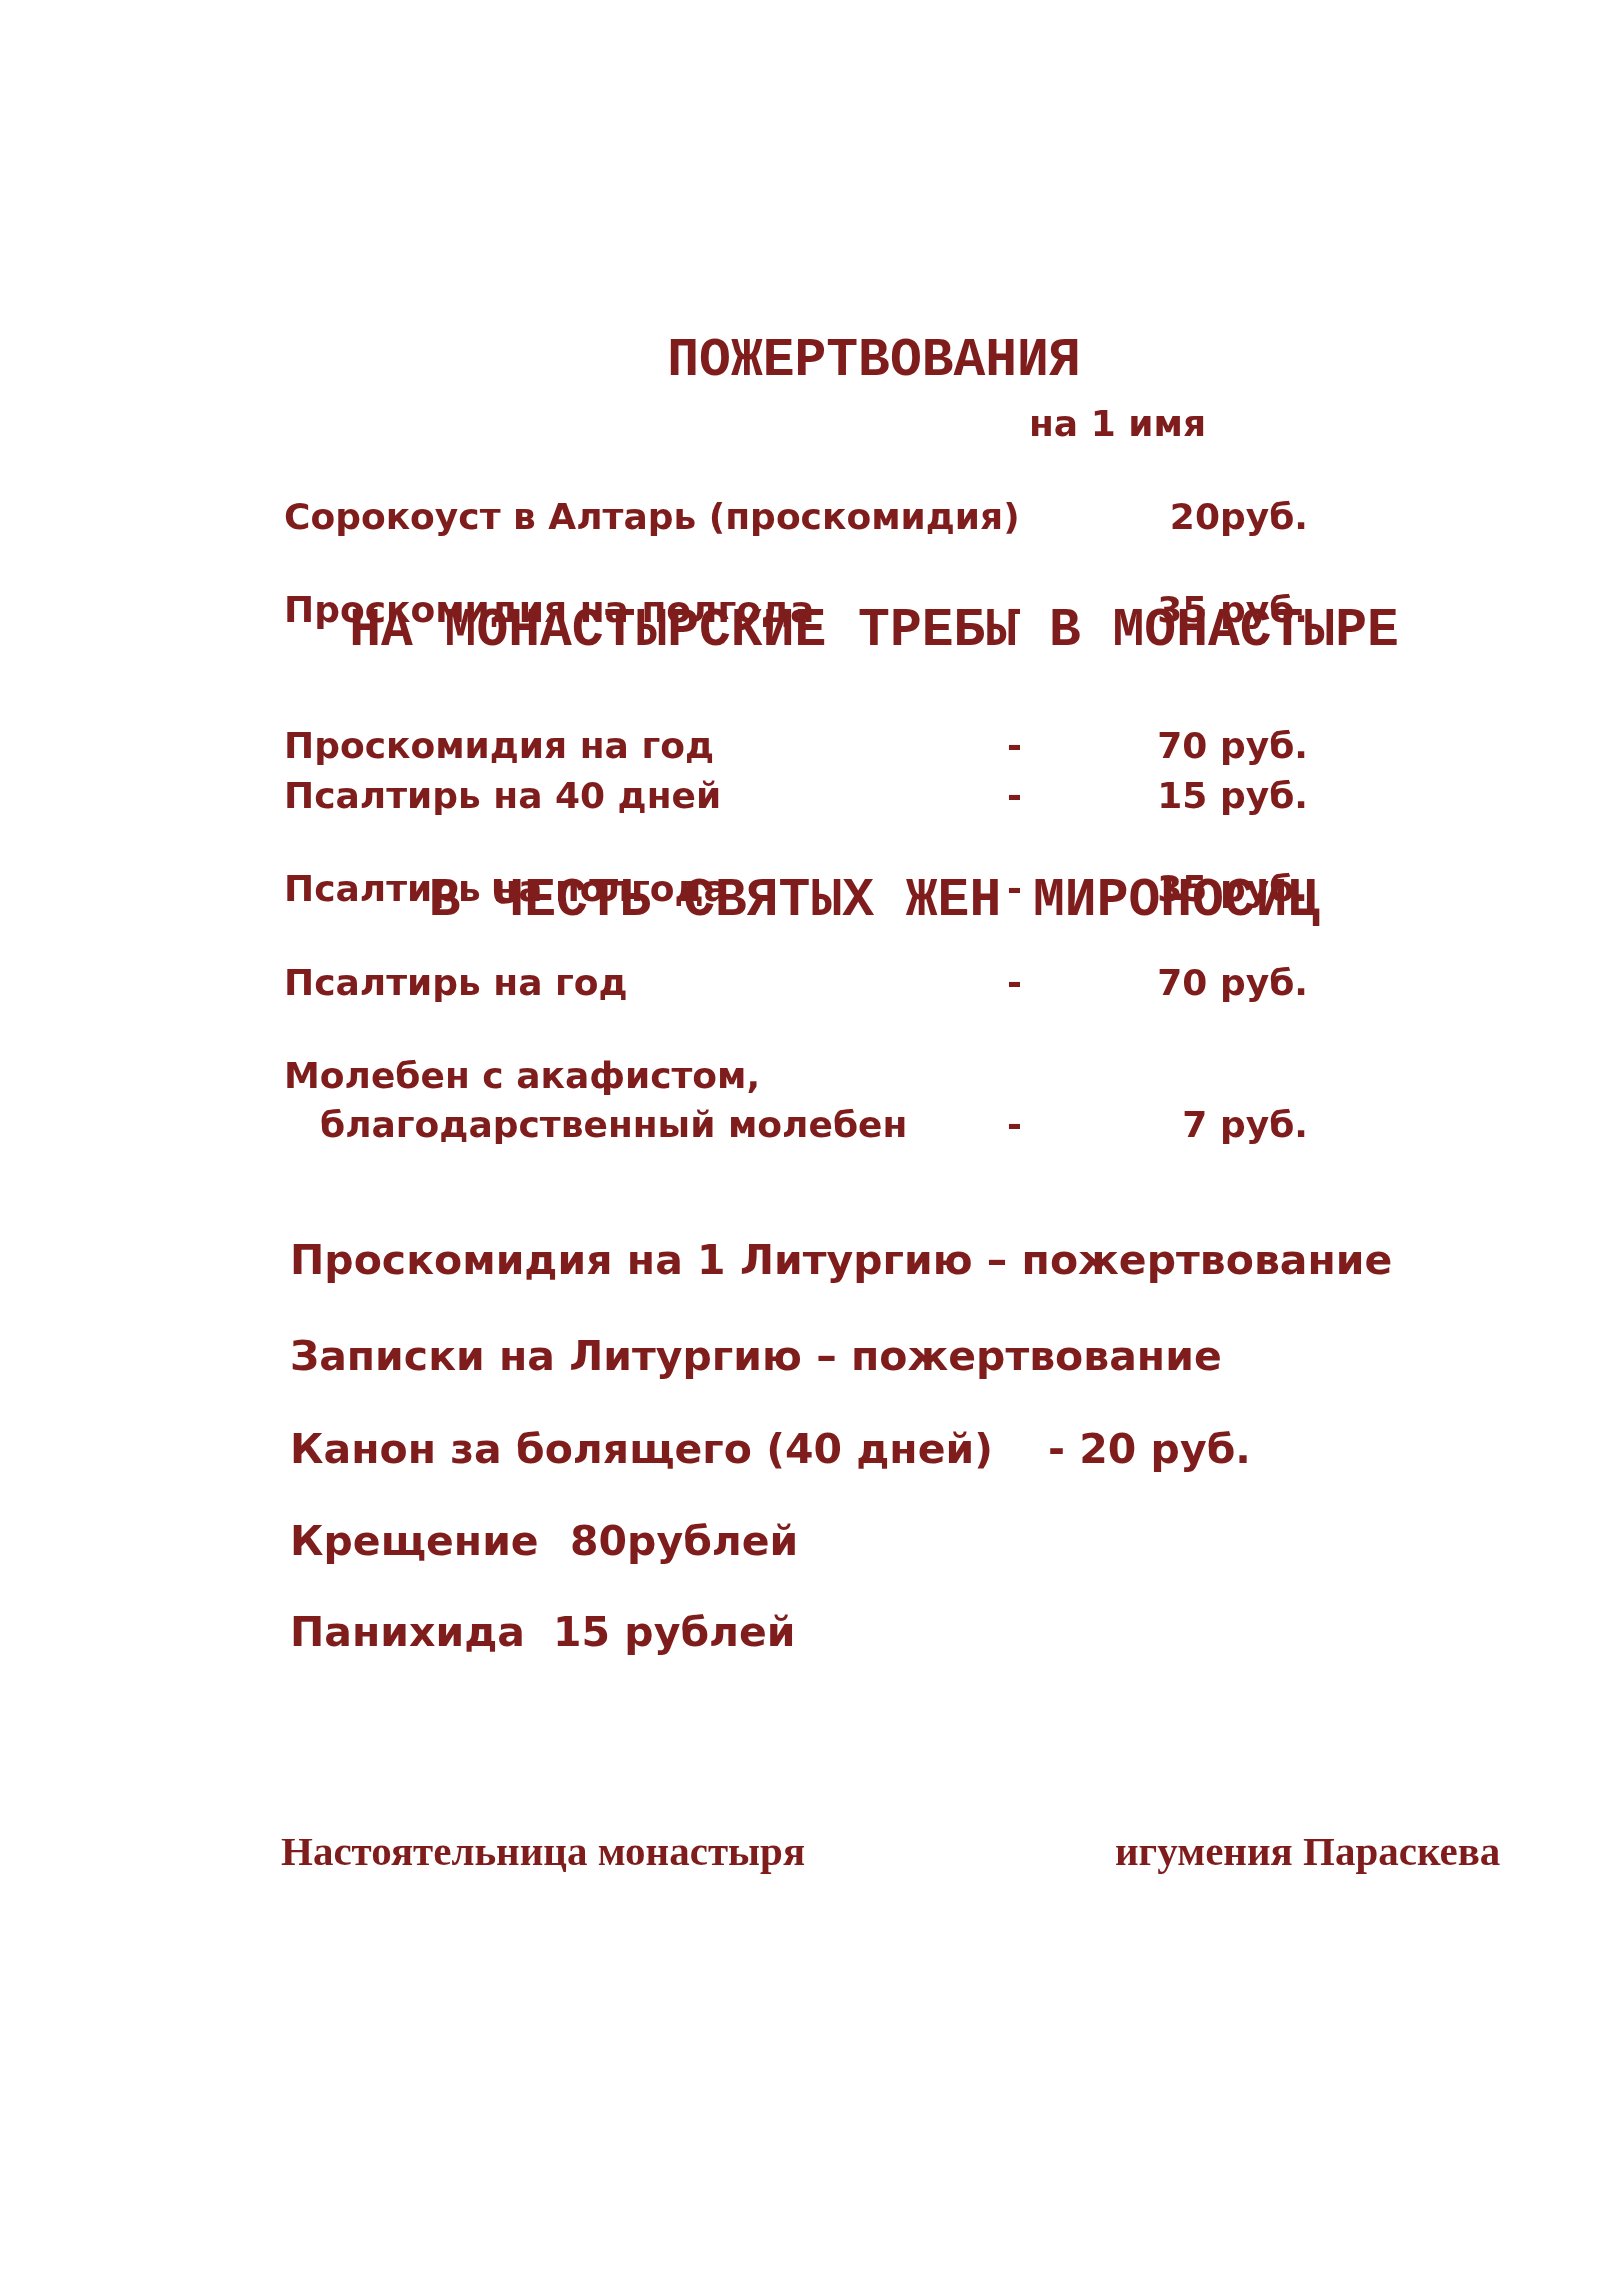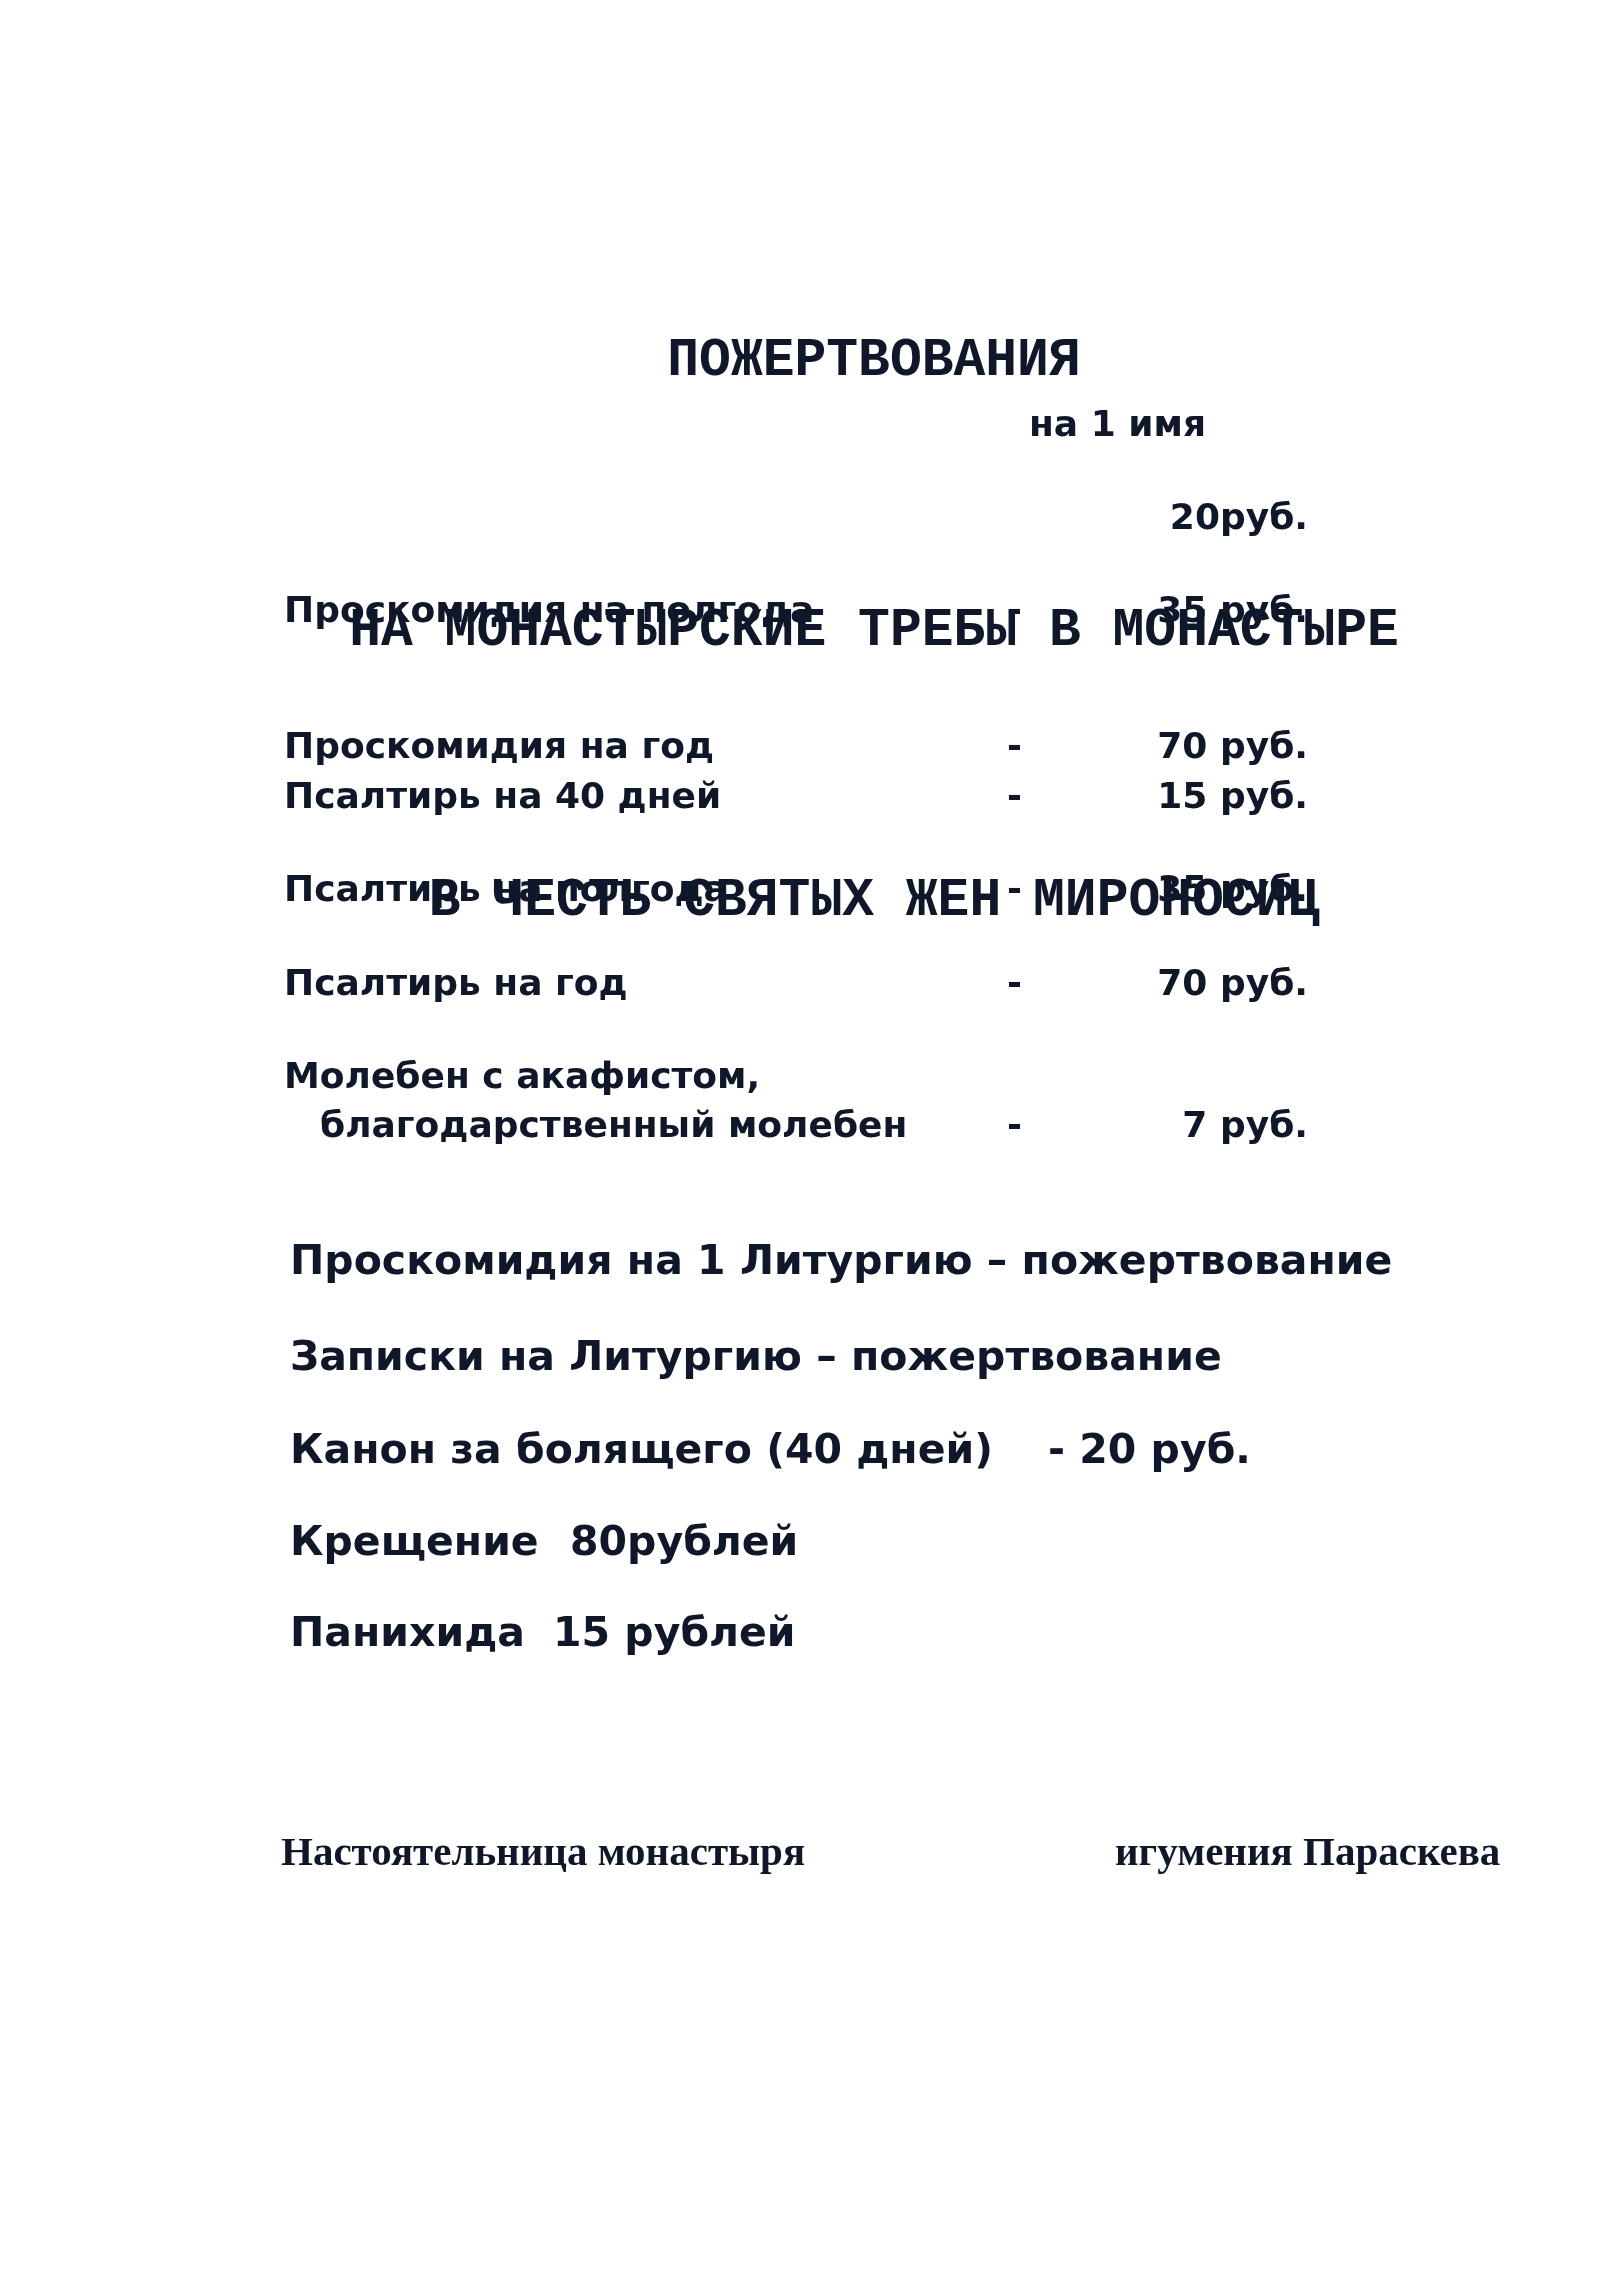--- a/index.html
+++ b/index.html
@@ -1,21 +1,21 @@
 <!DOCTYPE html>
 <html><head>
 <meta charset="utf-8">
 <style>
   html,body{margin:0;padding:0;background:#888;}
   .page{
     position:relative;
     width:1621px;height:2293px;
     margin:0 auto;
     background:#ffffff;
-    color:#0f172a;
+    color:#7f1d1d;
     overflow:hidden;
   }
   
   .doc-title{
     position:absolute;
     top:136px;left:127px;right:0;
     text-align:center;
     font-family:"Liberation Mono",monospace;
     font-weight:bold;
     font-size:53px;
@@ -72,20 +72,21 @@
 
   <div class="doc-title">
     <div>ПОЖЕРТВОВАНИЯ</div>
     <div>НА МОНАСТЫРСКИЕ ТРЕБЫ В МОНАСТЫРЕ</div>
     <div>В ЧЕСТЬ СВЯТЫХ ЖЕН МИРОНОСИЦ</div>
   </div>
 
   <div class="note">на 1 имя</div>
 
   <div class="row row-top-1">
+    <span class="label">Сорокоуст в Алтарь (проскомидия)</span>
     <span class="dash"></span>
     <span class="price">20руб.</span>
   </div>
   <div class="row row-top-2">
     <span class="label">Проскомидия на полгода</span>
     <span class="dash">-</span>
     <span class="price">35 руб.</span>
   </div>
   <div class="row row-top-3">
     <span class="label">Проскомидия на год</span>

